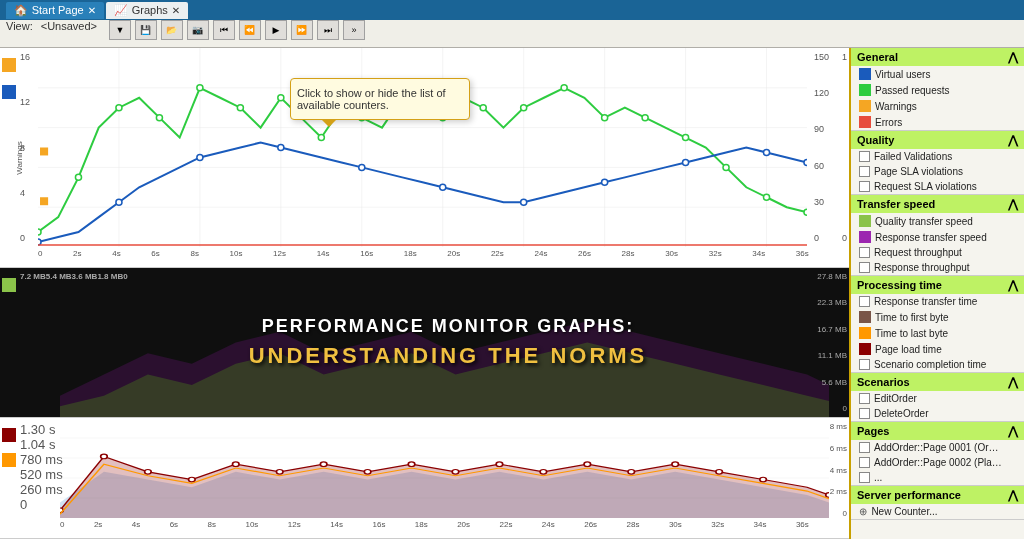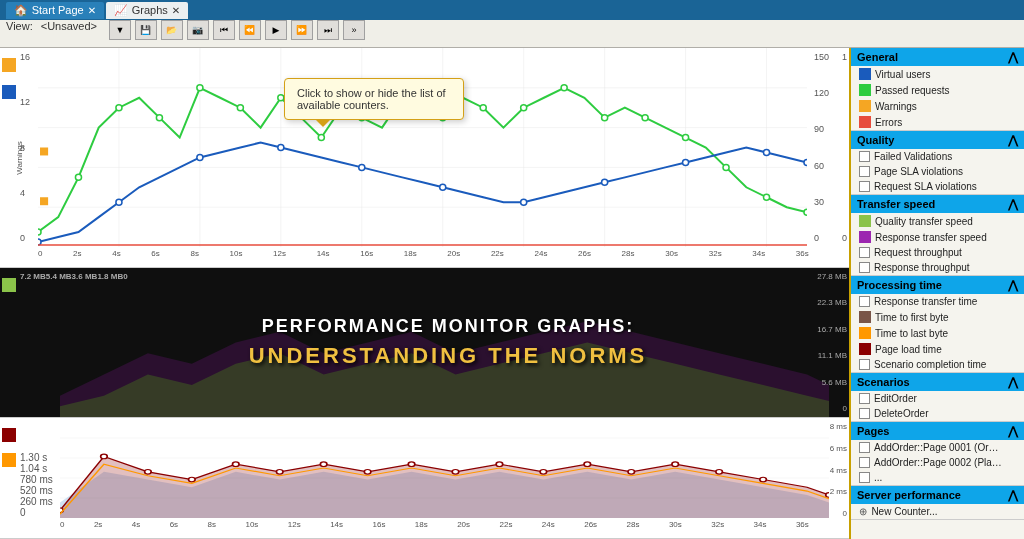--- a/index.html
+++ b/index.html
@@ -32,31 +32,31 @@
 
     
     .overlay-container { position: absolute; top: 0; left: 0; width: 100%; height: 100%; display: flex; align-items: center; justify-content: center; flex-direction: column; z-index: 10; background: rgba(0,0,0,0.55); padding-left: 47px; }
     .overlay-title { color: #fff; font-size: 18px; font-weight: bold; letter-spacing: 2px; text-transform: uppercase; text-align: center; text-shadow: 1px 1px 3px #000; }
     .overlay-subtitle { color: #f0c040; font-size: 22px; font-weight: bold; letter-spacing: 3px; text-transform: uppercase; text-align: center; text-shadow: 2px 2px 4px #000; margin-top: 6px; }
 
     
     .chart-svg { position: absolute; left: 0; top: 0; width: 100%; height: 100%; }
 
     
-    .callout { position: absolute; top: 30px; left: 284px; background: #fffbe0; border: 1px solid #d4a017; border-radius: 4px; padding: 8px 12px; font-size: 11px; color: #333; max-width: 180px; z-index: 20; box-shadow: 2px 2px 6px rgba(0,0,0,0.2); }
+    .callout { position: absolute; top: 30px; left: 290px; background: #fffbe0; border: 1px solid #d4a017; border-radius: 4px; padding: 8px 6px; font-size: 11px; color: #333; max-width: 180px; z-index: 20; box-shadow: 2px 2px 6px rgba(0,0,0,0.2); }
     .callout::before { content: ''; position: absolute; bottom: -8px; left: 30px; border-left: 8px solid transparent; border-right: 8px solid transparent; border-top: 8px solid #d4a017; }
 
     
     .right-panel { width: 175px; background: #f5f4ee; border-left: 2px solid #c8a000; overflow-y: auto; font-size: 11px; }
     .right-panel::-webkit-scrollbar { width: 8px; }
     .right-panel::-webkit-scrollbar-track { background: #ddd; }
     .right-panel::-webkit-scrollbar-thumb { background: #999; }
 
     .panel-section { border-bottom: 1px solid #ccc; }
-    .panel-section-header { background: #0ea5e9; color: #000; font-weight: bold; padding: 2px 6px; display: flex; justify-content: space-between; align-items: center; font-size: 11px; cursor: pointer; }
+    .panel-section-header { background: #bef264; color: #000; font-weight: bold; padding: 2px 6px; display: flex; justify-content: space-between; align-items: center; font-size: 11px; cursor: pointer; }
     .panel-section-header .collapse-icon { font-size: 12px; }
     .panel-item { padding: 2px 8px; display: flex; align-items: center; gap: 4px; font-size: 10px; color: #222; cursor: pointer; }
     .color-box { width: 12px; height: 12px; flex-shrink: 0; }
     .checkbox { width: 11px; height: 11px; border: 1px solid #888; background: #fff; flex-shrink: 0; display: flex; align-items: center; justify-content: center; }
 
     
     .grid-line { stroke: #e8e8e8; stroke-width: 0.5; }
   </style>
 </head>
 <body>
@@ -251,21 +251,21 @@
       </div>
     </div>
 
     <div class="graph-panel graph-panel-3" style="position:relative; height:160px; background:#fff; flex:1;">
 
       <div style="position:absolute; left:2px; top:10px; z-index:5; display:flex; flex-direction:column; gap:3px;">
         <div style="width:14px;height:14px;background:#8b0000;"></div>
         <div style="width:14px;height:14px;background:#ff9800; margin-top:8px;"></div>
       </div>
 
-      <div style="position:absolute; left:20px; top:4px; bottom:20px; display:flex; flex-direction:column; justify-content:flex-end; font-size:10px; color:#555;">
+      <div style="position:absolute; left:20px; top:4px; bottom:32px; display:flex; flex-direction:column; justify-content:space-between; font-size:13px; color:#555;">
         <span>1.30 s</span>
         <span>1.04 s</span>
         <span>780 ms</span>
         <span>520 ms</span>
         <span>260 ms</span>
         <span>0</span>
       </div>
 
       <div style="position:absolute; right:2px; top:4px; bottom:20px; display:flex; flex-direction:column; justify-content:space-between; align-items:flex-end; font-size:8px; color:#555;">
         <span>8 ms</span>

